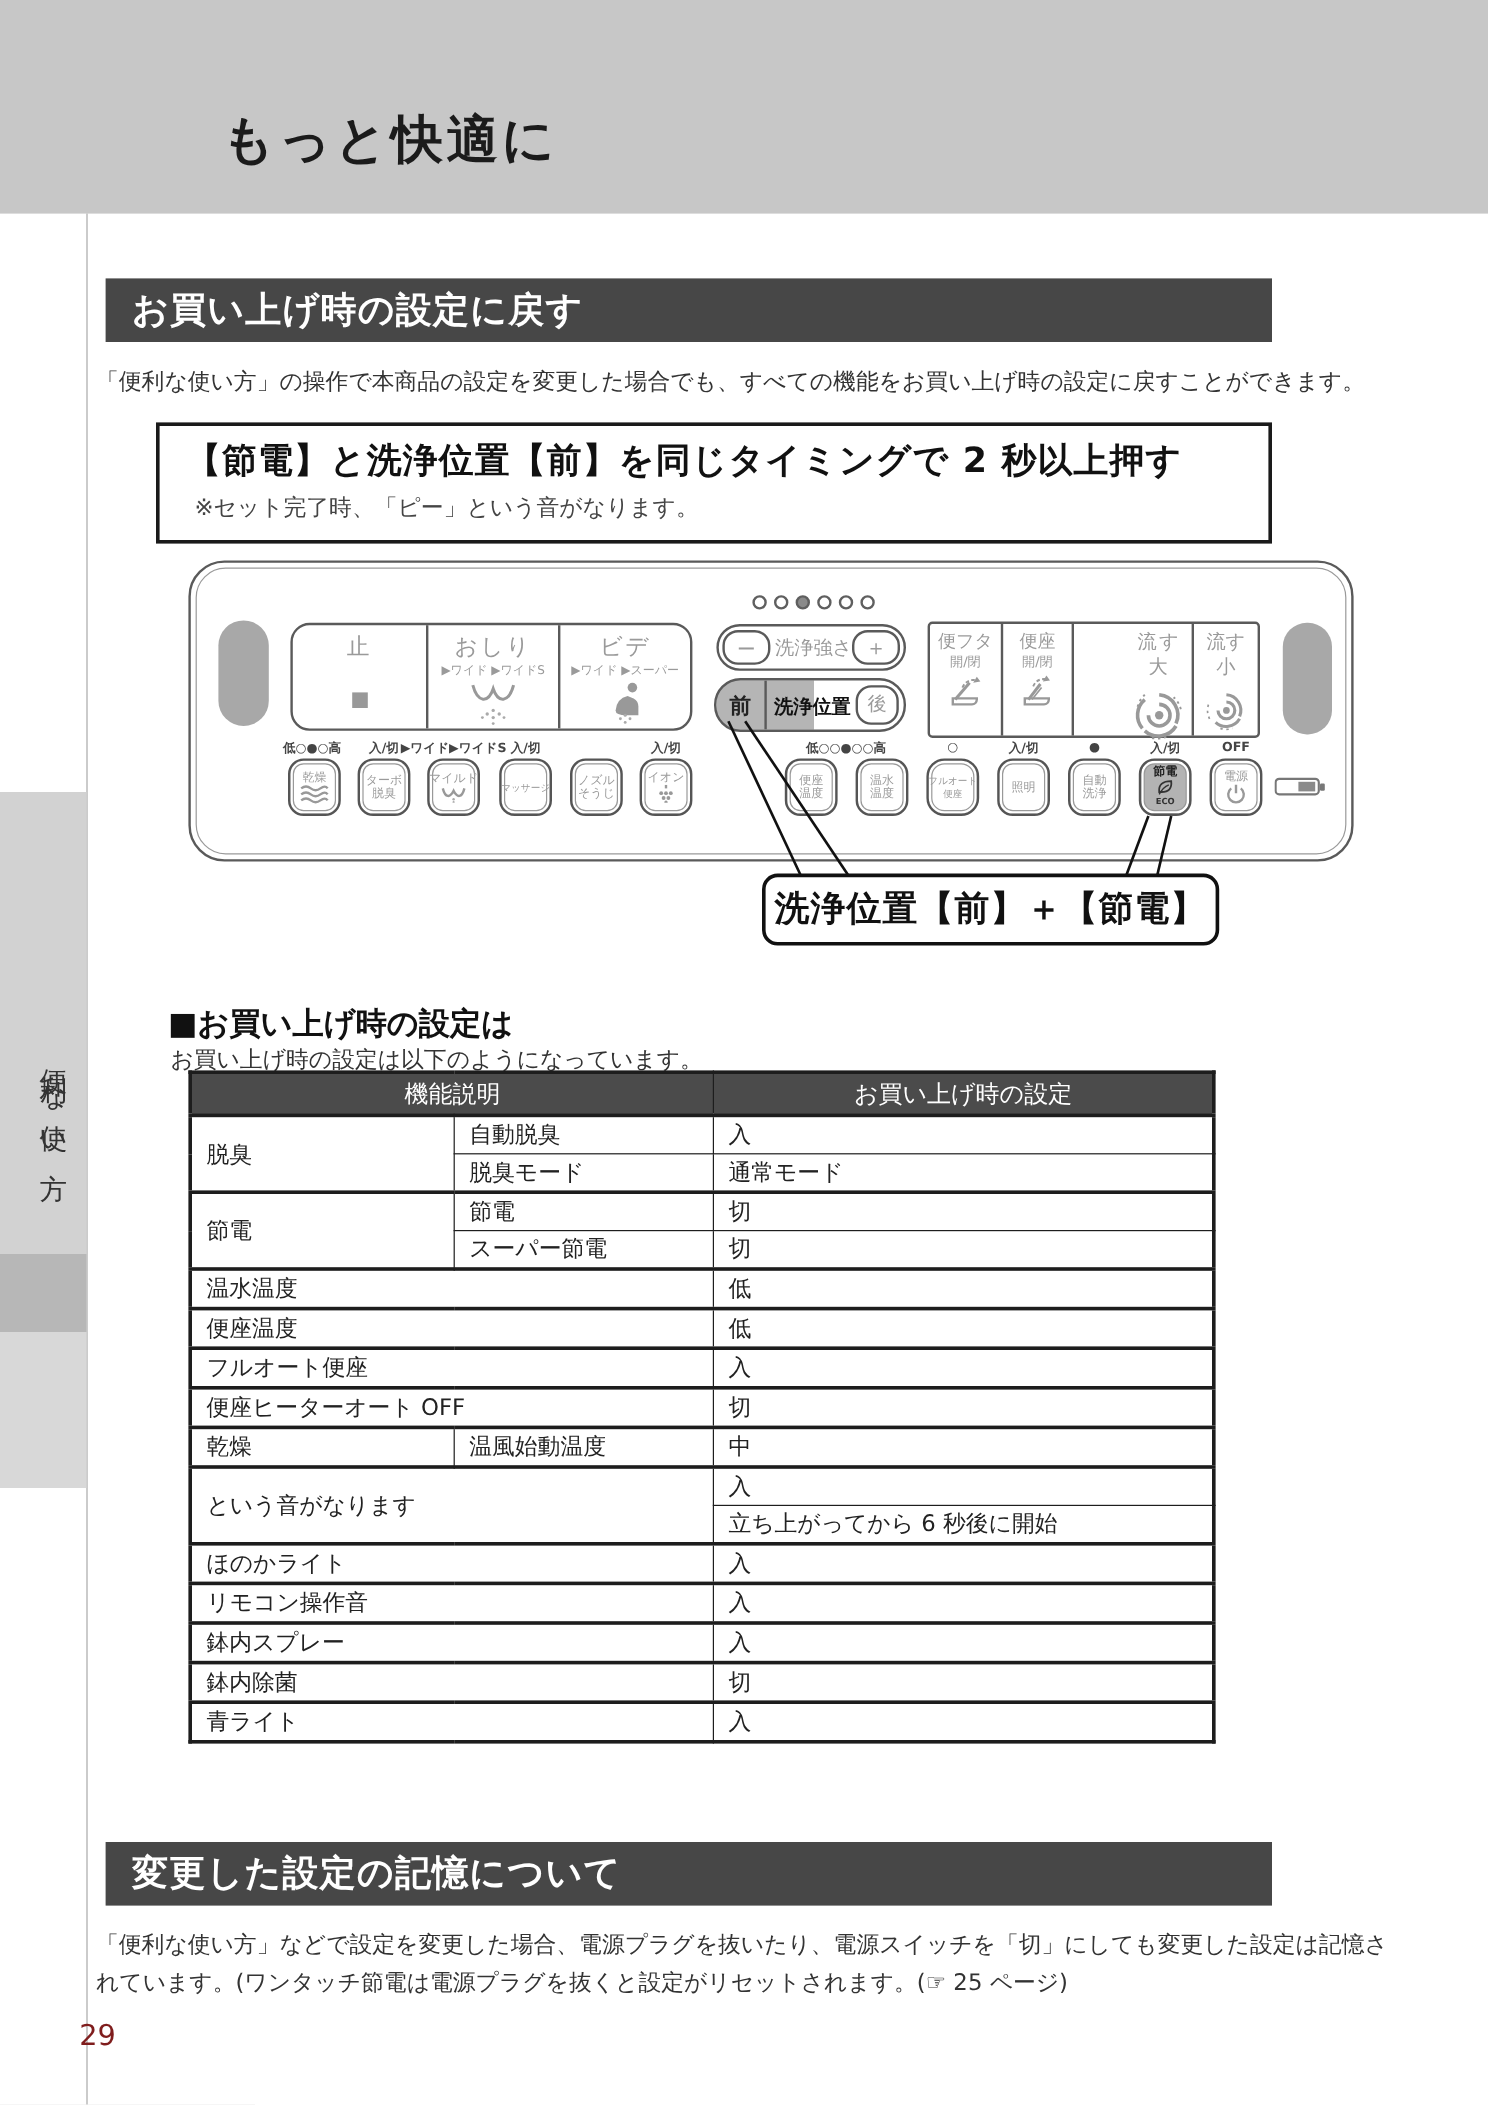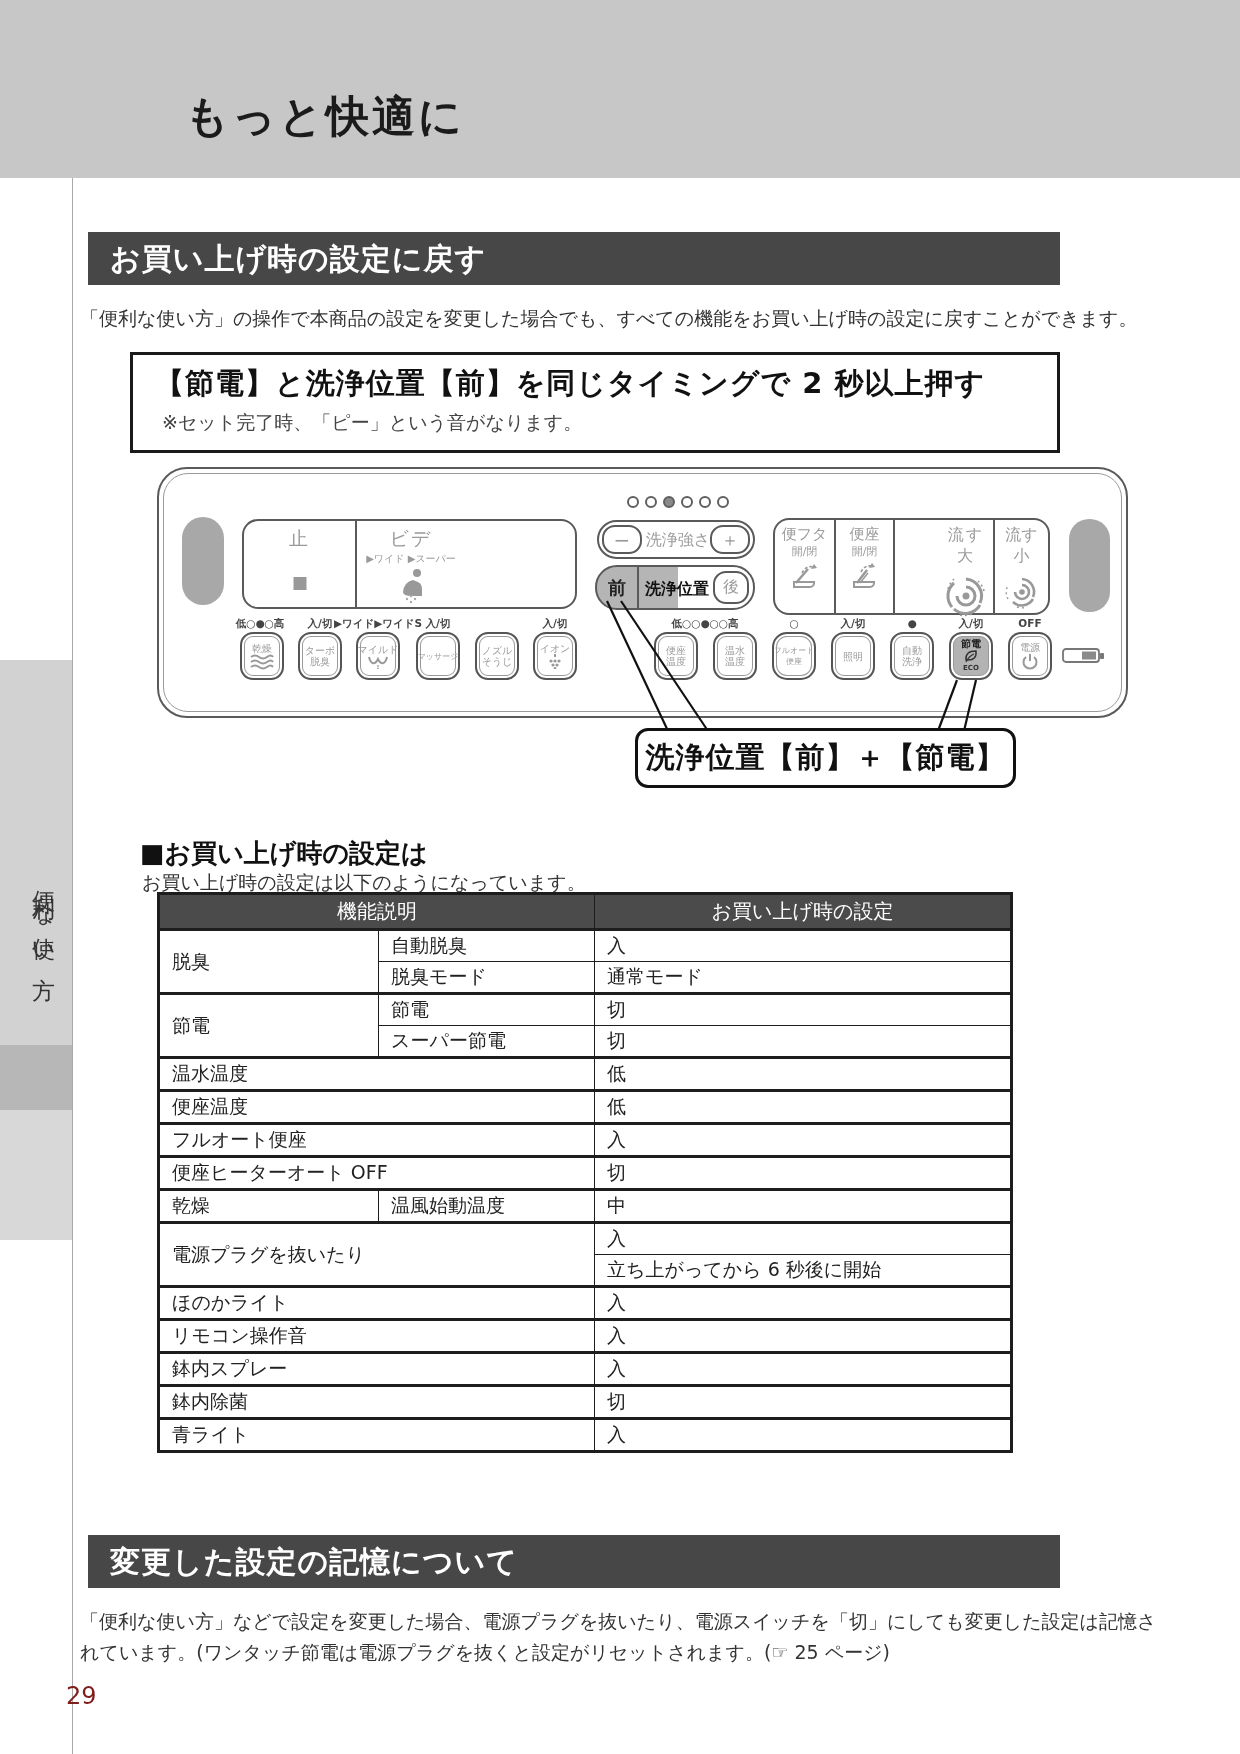--- a/index.html
+++ b/index.html
@@ -90,20 +90,36 @@
     <div class="abs grip" style="left:910px;top:50px;width:41px;height:93px;border-radius:20px;"></div>
 
     <div class="abs" id="ind-dots" style="left:468px;top:24px;white-space:nowrap;"><span class="dot"></span><span class="dot"></span><span class="dot on"></span><span class="dot"></span><span class="dot"></span><span class="dot"></span></div>
 
     <div class="abs grp" style="left:83px;top:50px;width:335px;height:90px;">
       <div class="cell" style="width:111px;">
         <div class="glabel">止</div>
         <div style="position:absolute;left:50%;top:56px;width:13px;height:13px;background:#999;transform:translateX(-50%);"></div>
       </div>
       <div class="cell" style="width:110px;">
+        <div class="glabel">おしり</div>
+        <div class="gsub">▶ワイド ▶ワイドS</div>
+        <svg width="46" height="38" style="margin:2px auto 0;">
+          <path d="M6,3 C10,18 19,18 23,6 C27,18 36,18 40,3" stroke="#999" stroke-width="2.5" fill="none"></path>
+          <g fill="#aaa">
+              <circle cx="23" cy="24" r="1.4"></circle>
+              <circle cx="18" cy="27" r="1.4"></circle>
+              <circle cx="28" cy="27" r="1.4"></circle>
+              <circle cx="23" cy="30" r="1.4"></circle>
+              <circle cx="14" cy="30" r="1.2"></circle>
+              <circle cx="32" cy="30" r="1.2"></circle>
+              <circle cx="23" cy="35" r="1.2"></circle>
+            </g>
+        </svg>
+      </div>
+      <div class="cell" style="width:110px;">
         <div class="glabel">ビデ</div>
         <div class="gsub">▶ワイド ▶スーパー</div>
         <svg width="40" height="38" style="margin:2px auto 0;">
           <circle cx="26" cy="5" r="4" fill="#999"></circle>
           <path d="M12,24 q1,-10 10,-12 l5,2 q4,2 4,7 v7 h-10 q-9,0 -9,-4z" fill="#999"></path>
           <g fill="#aaa">
               <circle cx="20" cy="28" r="1.3"></circle>
               <circle cx="16" cy="31" r="1.2"></circle>
               <circle cx="24" cy="31" r="1.2"></circle>
               <circle cx="20" cy="34" r="1.2"></circle>
@@ -117,21 +133,21 @@
       <div style="position:absolute;left:46px;top:8px;width:66px;text-align:center;font-size:16px;color:#9a9a9a;">洗浄強さ</div>
       <div class="subbtn" style="right:3px;top:3px;width:40px;height:29px;font-size:18px;">＋</div>
     </div>
 
     <div class="abs pill" style="left:436px;top:96px;width:160px;height:45px;border-radius:22px;background:linear-gradient(to right,#b5b5b5 0 52%,#fff 52%);overflow:hidden;">
       <div style="position:absolute;left:0;top:0;width:40px;height:100%;border-right:2px solid #5a5a5a;display:flex;align-items:center;justify-content:center;font-size:18px;color:#222;font-weight:600;">前</div>
       <div style="position:absolute;left:44px;top:12px;width:72px;text-align:center;font-size:16px;font-weight:600;color:#111;">洗浄位置</div>
       <div class="subbtn" style="right:4px;top:4px;width:36px;height:33px;font-size:16px;">後</div>
     </div>
 
-    <div class="abs grp" style="left:614px;top:49px;width:277px;height:97px;border-radius:16px;justify-content:flex-end;">
+    <div class="abs grp" style="left:614px;top:49px;width:277px;height:97px;border-radius:4px;justify-content:flex-end;">
       <div class="cell" style="width:59px;">
         <div class="glabel" style="font-size:15px;letter-spacing:0;">便フタ</div>
         <div class="gsub" style="font-size:11px;">開/閉</div>
         <svg width="34" height="36" style="margin:2px auto 0;">
           <path d="M8,22 L20,8" stroke="#999" stroke-width="2.5" fill="none"></path>
           <path d="M6,26 h16 a4,4 0 0 0 4,-4 v-1 h-20 z" stroke="#999" stroke-width="2" fill="none"></path>
           <path d="M14,12 q4,-8 12,-6" stroke="#999" stroke-width="1.6" fill="none" stroke-dasharray="3,2"></path>
           <path d="M26,3 l3,4 l-6,1 z" fill="#999"></path>
         </svg>
       </div>
@@ -346,21 +362,21 @@
           <tr class="thick">
             <td colspan="2">便座ヒーターオート OFF</td>
             <td>切</td>
           </tr>
           <tr class="thick">
             <td>乾燥</td>
             <td>温風始動温度</td>
             <td>中</td>
           </tr>
           <tr class="thick">
-            <td colspan="2" rowspan="2">電源プラグを抜いたり</td>
+            <td colspan="2" rowspan="2">という音がなります</td>
             <td>入</td>
           </tr>
           <tr>
             <td>立ち上がってから 6 秒後に開始</td>
           </tr>
           <tr class="thick">
             <td colspan="2">ほのかライト</td>
             <td>入</td>
           </tr>
           <tr class="thick">

